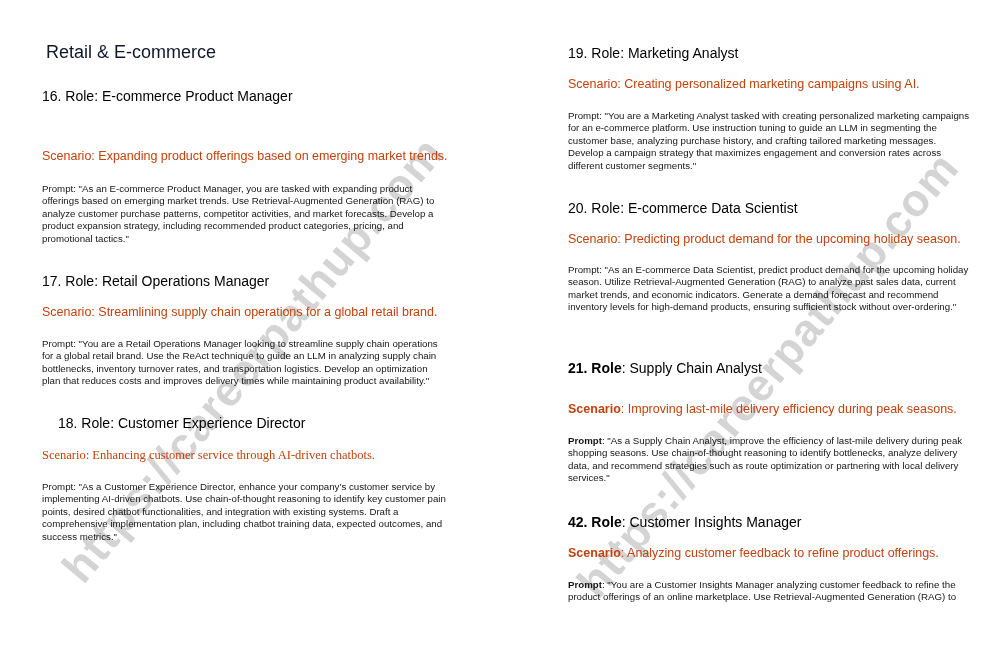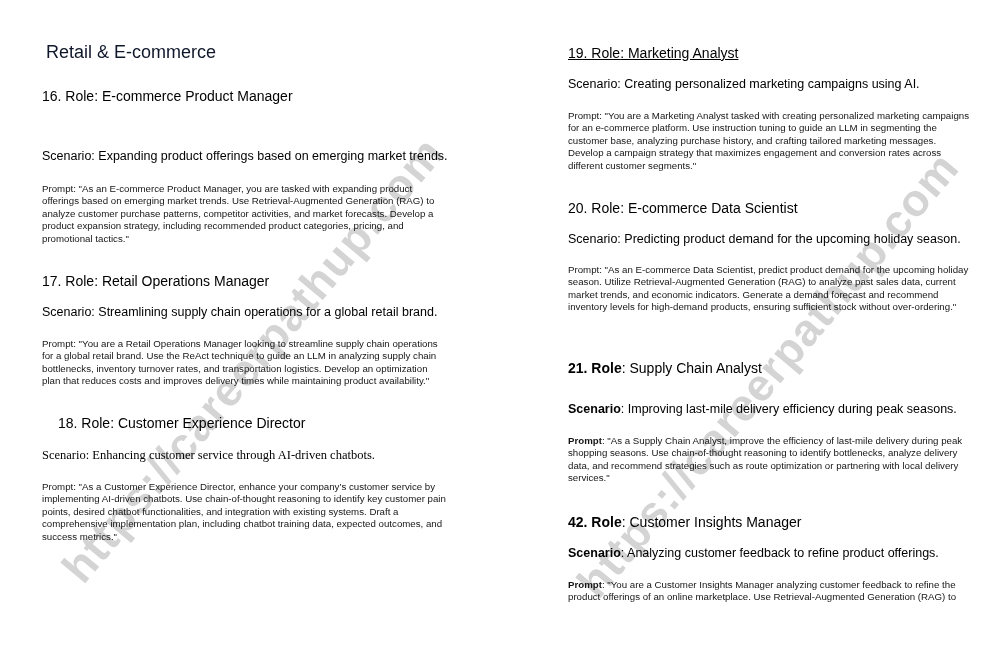--- a/index.html
+++ b/index.html
@@ -46,37 +46,37 @@
     left:4px;
   }
   .sec-h {
     font-size:14px;
     line-height:1.2;
     color:#000;
   }
   .scenario {
     font-size:12.5px;
     line-height:1.25;
-    color:#000000;
+    color:#c2410c;
   }
   .prompt {
     font-size:9.7px;
     line-height:12.4px;
     color:#151515;
   }
   .bold-labels .lbl { font-weight:700; }
 
   
   .b-title { top:42px; }
   .b-h16 { top:88px;  }  .b-s16 { top:149px; }  .b-p16 { top:183px; }
   .b-h17 { top:273px; }  .b-s17 { top:305px; }  .b-p17 { top:338px; }
   .b-h18 { top:415px;margin-left:16px; }  .b-s18 { top:448px;font-family:Liberation Serif, serif; }  .b-p18 { top:481px; }
 
   
-  .b-h19 { top:45px;text-decoration:underline;  }  .b-s19 { top:77px;  }  .b-p19 { top:110px; }
+  .b-h19 { top:45px;  }  .b-s19 { top:77px;  }  .b-p19 { top:110px; }
   .b-h20 { top:200px; }  .b-s20 { top:232px; }  .b-p20 { top:264px; }
   .b-h21 { top:360px; }  .b-s21 { top:402px; }  .b-p21 { top:435px; }
   .b-h22 { top:514px; }  .b-s22 { top:546px; }  .b-p22 { top:579px; }
 </style>
 </head>
 <body>
 
 <div class="watermark wm-left">https://careerpathup.com</div>
 <div class="watermark wm-right">https://careerpathup.com</div>
 

